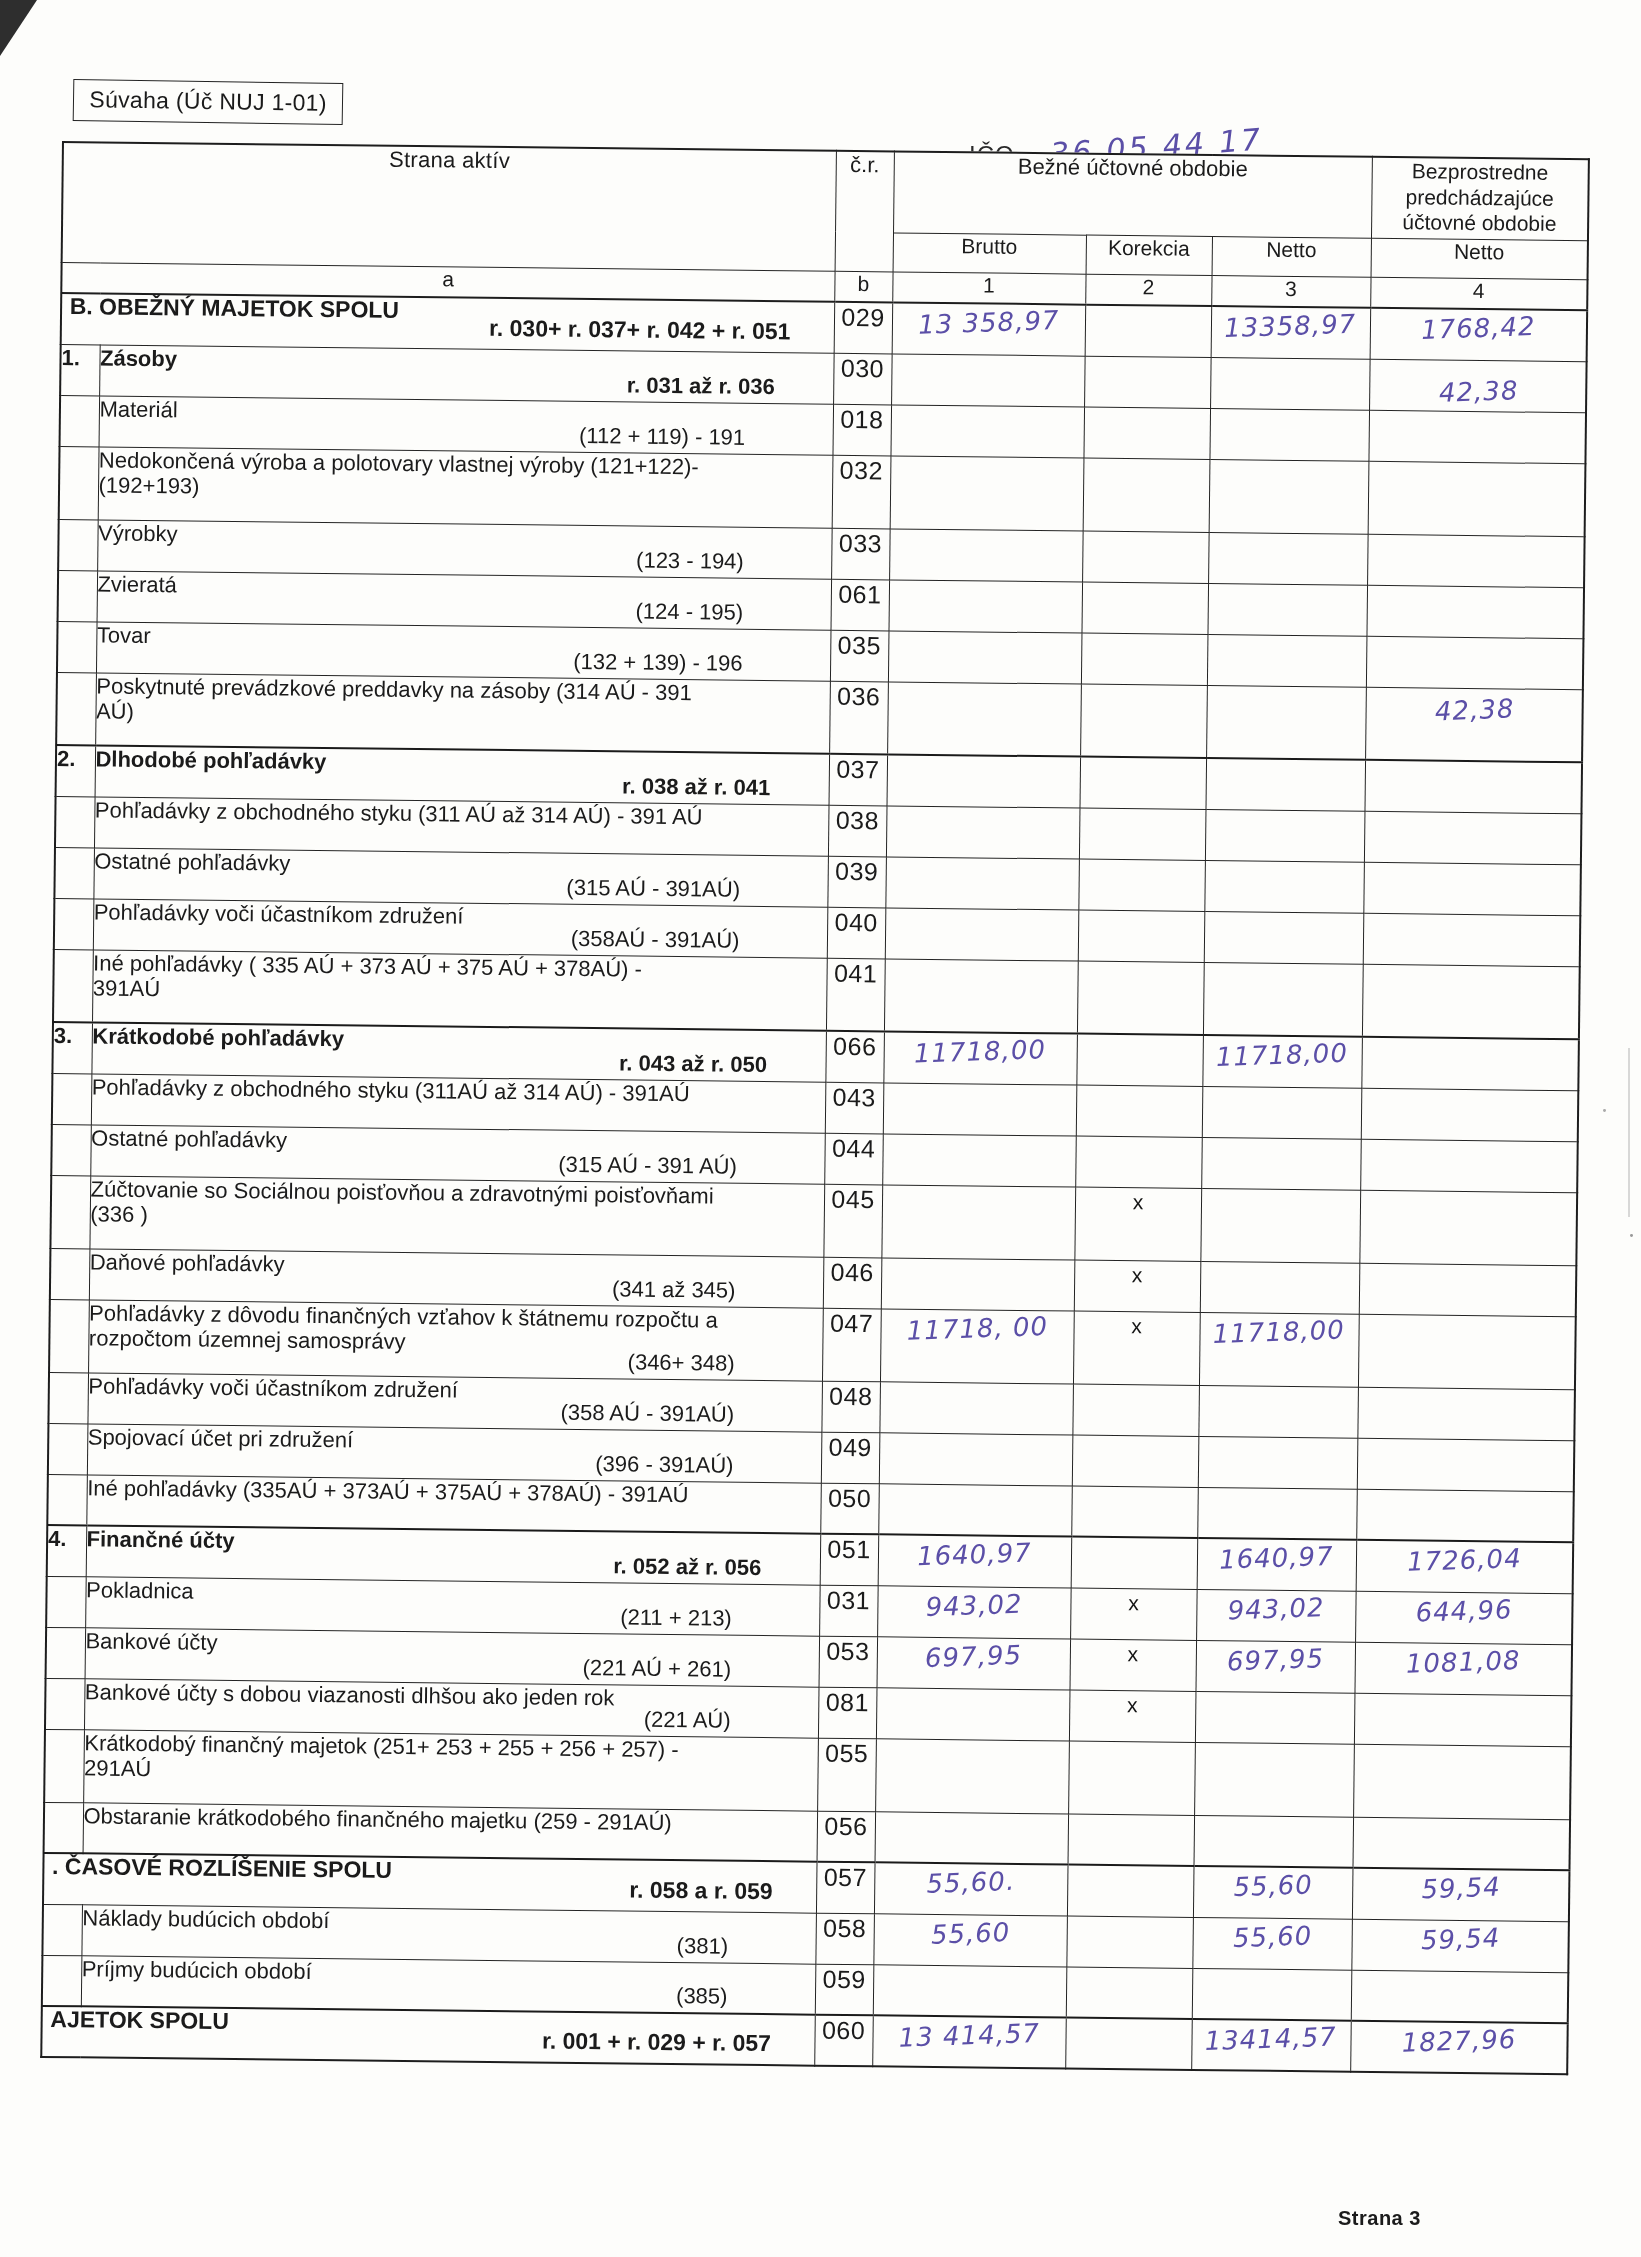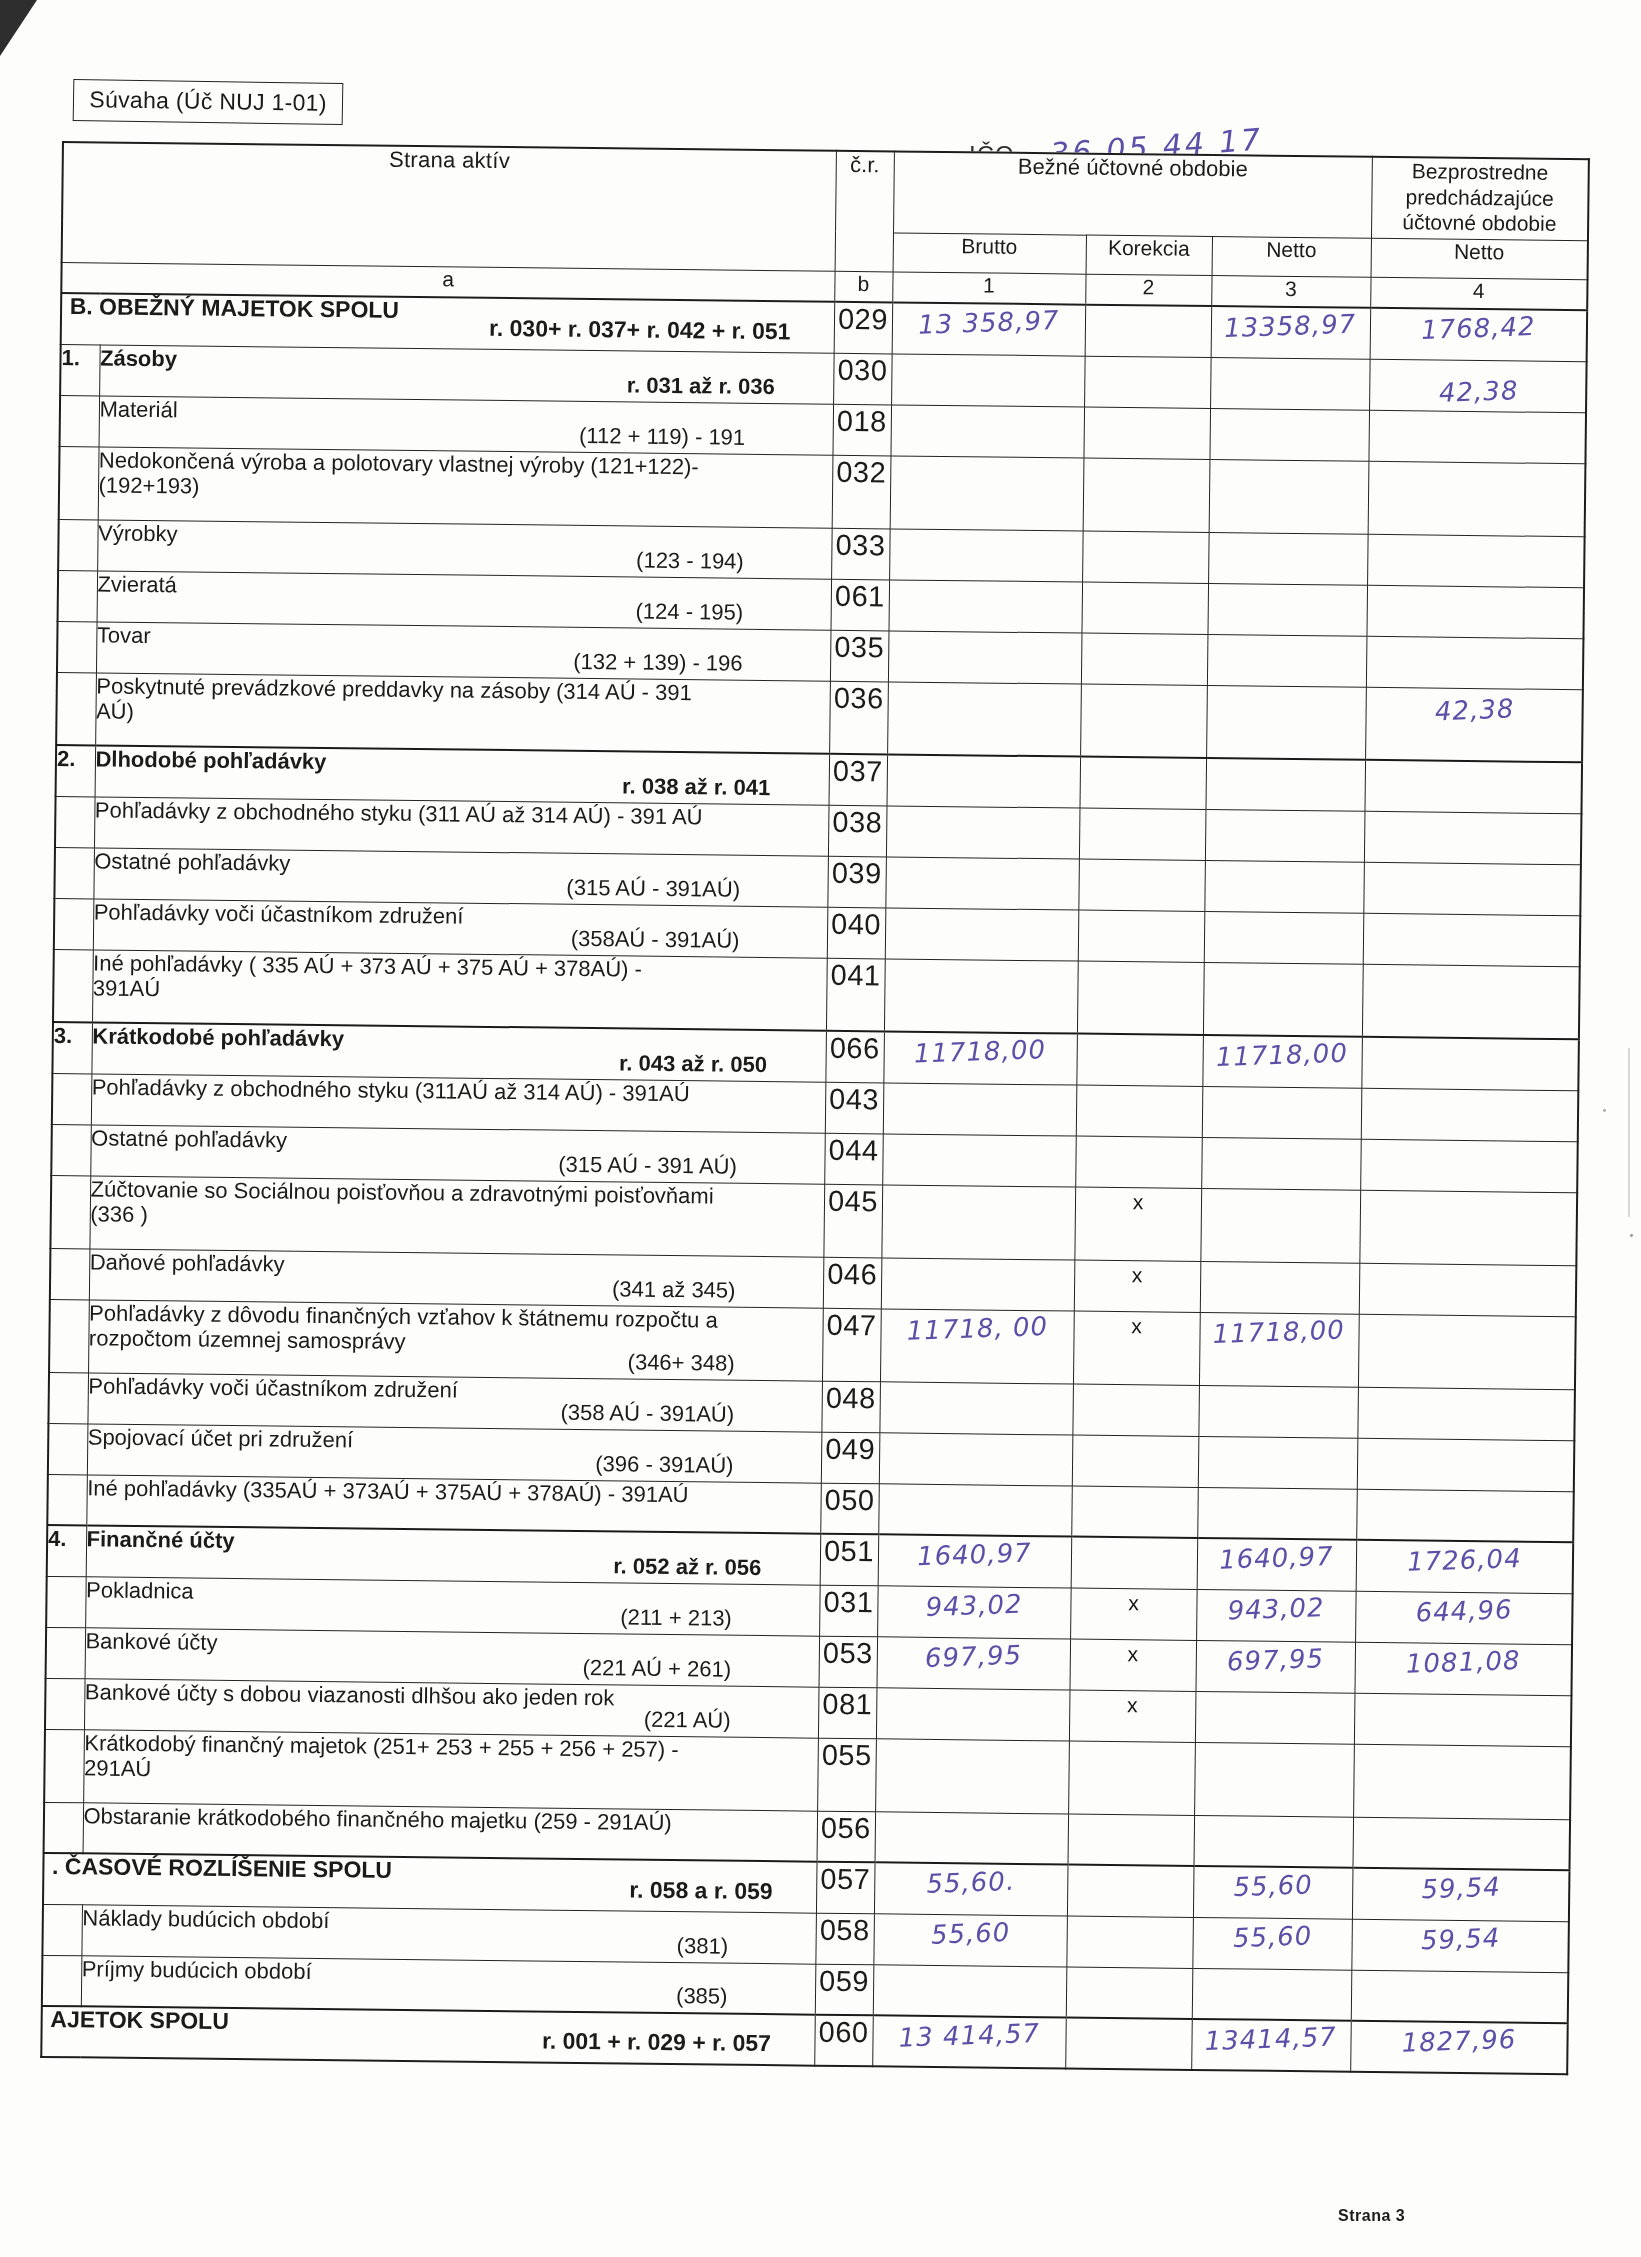--- a/index.html
+++ b/index.html
@@ -57,27 +57,27 @@
   td.c-num{text-align:left;padding:1.9px 0 0 9.7px;font-size:22px;}
   td.c-label{position:relative;padding:2.9px 7.7px 1.9px 9.7px;line-height:25px;}
   td.c-label .lbl{white-space:pre-line;}
   td.c-label .formula{position:absolute;right:87px;bottom:3.9px;white-space:nowrap;}
   tr.group td.c-label .lbl, tr.group td.c-label .formula, tr.group td.c-num{font-weight:bold;}
   tr.group td.c-label .formula{right:58px;}
   tr.section td.c-label{padding-left:7.7px;}
   tr.section td.c-label .lbl,tr.section td.c-label .formula{font-weight:bold;font-size:23px;}
   tr.section td.c-label .formula{right:43px;bottom:7.7px;}
   tr.thick td{border-top:2.9px solid #1a1a1a;}
-  td.c-cr{text-align:center;vertical-align:middle;font-size:29px;font-weight:bold;letter-spacing:0.5px;}
+  td.c-cr{text-align:center;vertical-align:middle;font-size:25px;font-weight:bold;letter-spacing:0.5px;}
   td.c-val{text-align:center;vertical-align:middle;}
   .xmark{font-size:21px;color:#141414;display:inline-block;transform:translateY(1px);}
   tbody tr:nth-child(2) td.c-prev .ink{transform:rotate(-2.6deg) translateY(15.4px);}
   tbody tr:nth-child(8) td.c-prev .ink{transform:rotate(-3deg) translateY(5.8px);}
 
-  .page-footer{position:absolute;left:1338px;top:2207px;font-size:16px;font-weight:bold;letter-spacing:0.5px;}
+  .page-footer{position:absolute;left:1338px;top:2207px;font-size:20px;font-weight:bold;letter-spacing:0.5px;}
 </style>
 </head>
 <body>
 
 <div class="corner-wedge"></div>
 <div class="edge-streak"></div>
 <div class="speck1"></div>
 <div class="speck2"></div>
 
 <div class="form-title-box">Súvaha (Úč  NUJ 1-01)</div>

